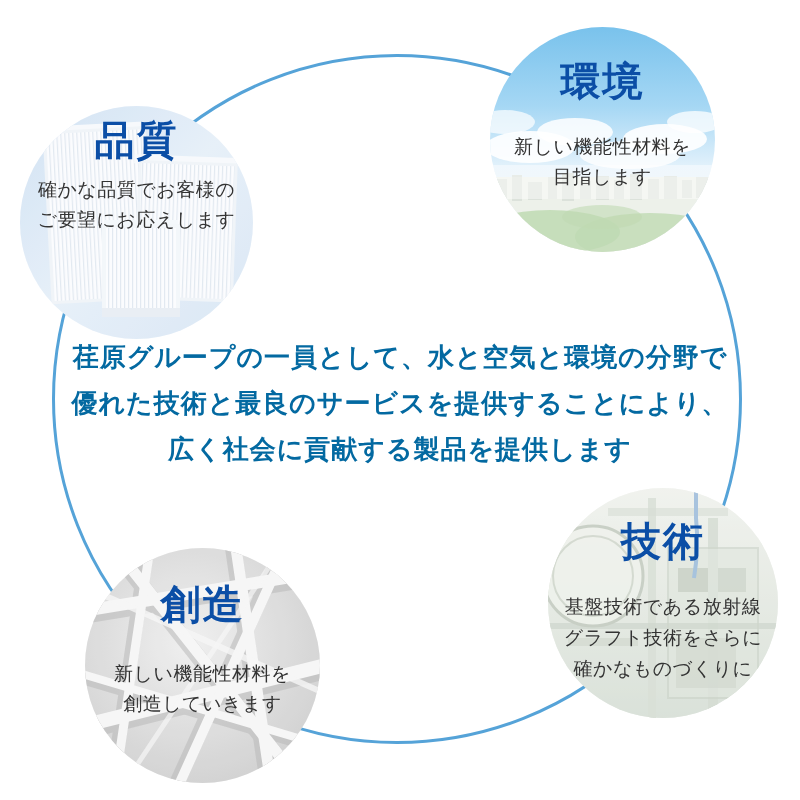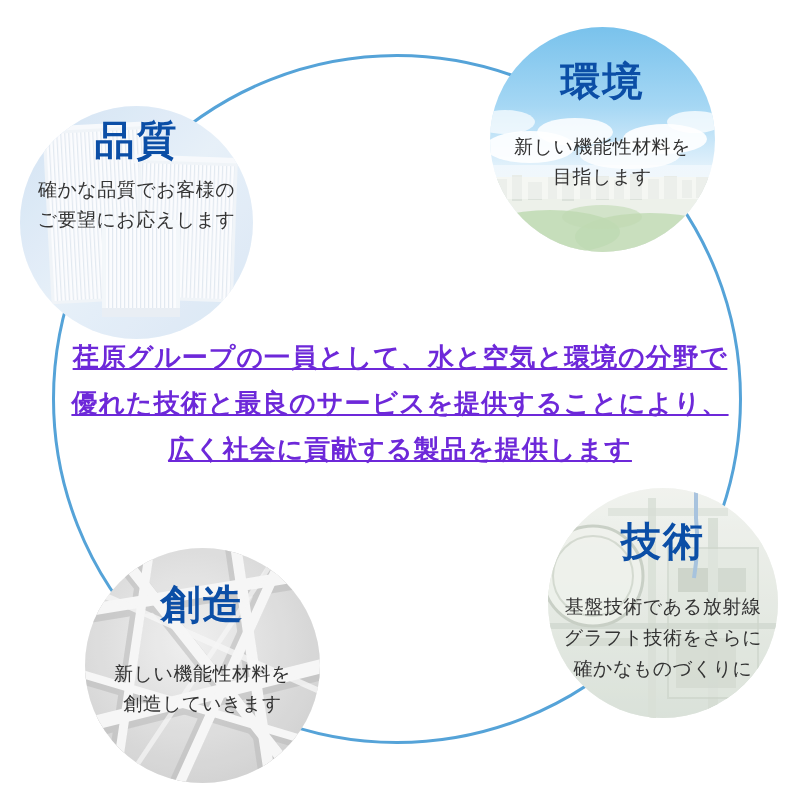--- a/index.html
+++ b/index.html
@@ -68,25 +68,24 @@
   
   .statement{
     position:absolute;
     left:0;right:0;top:334px;
     text-align:center;
     z-index:3;
   }
   .statement-line{
     font-size:26px;
     font-weight:700;
-    color:#6d28d9;
+    color:#0369a1;
     line-height:46px;
     letter-spacing:1px;
     white-space:nowrap;
-    text-decoration:underline;
   }
 </style>
 </head>
 <body>
 
 <div class="stage">
 
   <div class="ring"></div>
 
   <div class="bubble bubble--quality">

